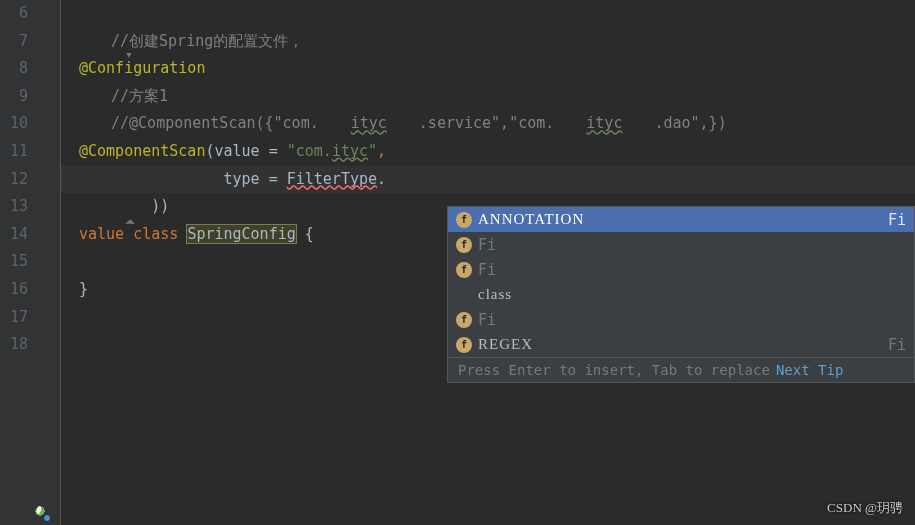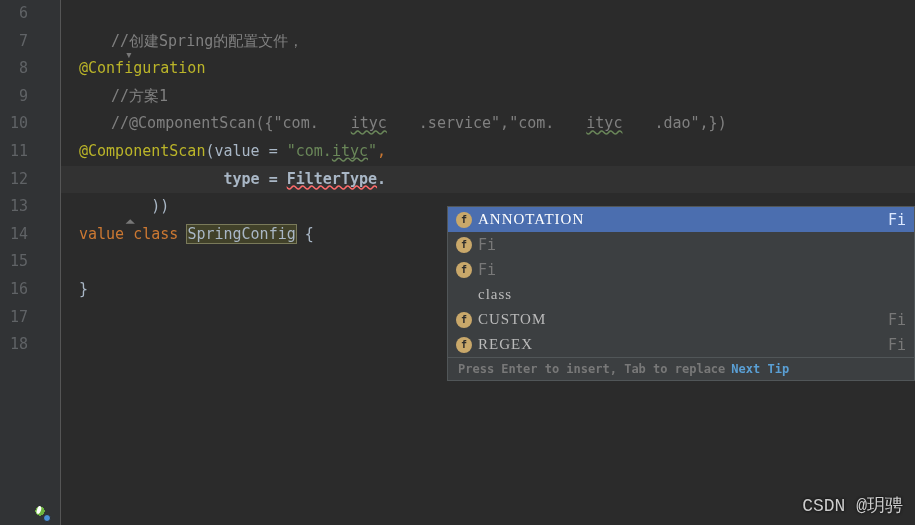--- a/index.html
+++ b/index.html
@@ -54,21 +54,20 @@
     .code-line {
       line-height: 27.6px;
       height: 27.6px;
       white-space: pre;
       color: #a9b7c6;
     }
     .current-line {
       background: #323232;
       margin-left: -18px;
       padding-left: 18px;
-      font-weight: bold;
     }
     .comment { color: #808080; margin-left: 32px; }
     .annotation { color: #bbb529; }
     .keyword { color: #cc7832; }
     .string { color: #6a8759; }
     .identifier { color: #a9b7c6; }
     .classname { color: #a9b7c6; background: rgba(80,80,40,0.6); outline: 1px solid #7a7a5a; }
     .squiggly {
       text-decoration: underline wavy #6a8759;
       text-decoration-skip-ink: none;
@@ -154,39 +153,38 @@
       letter-spacing: 1px;
     }
     .ac-type {
       color: #787878;
       font-family: 'Consolas', 'Monaco', monospace;
     }
     .ac-footer {
       background: #3c3f41;
       border-top: 1px solid #515658;
       padding: 4px 10px;
-      font-size: 12px;
+      font-size: 14px;
       color: #787878;
       display: flex;
       justify-content: flex-start;
       gap: 6px;
-      font-weight: bold;
     }
     .ac-footer .tip-link {
       color: #5a9fd4;
       cursor: pointer;
     }
     
     .watermark {
       position: absolute;
       bottom: 8px;
       right: 12px;
       color: #cccccc;
-      font-size: 18px;
-      font-family: Liberation Mono, monospace;
+      font-size: 13px;
+      font-family: Liberation Serif, serif;
       text-shadow: 0 0 3px #000;
     }
   </style>
 </head>
 <body>
 
 <div class="editor">
   <div class="gutter">
     <div class="line-numbers">
       <div class="line-num">6</div>
@@ -242,21 +240,20 @@
         <div class="ac-icon">f</div>
         <div class="ac-type">Fi</div>
       </div>
       <div class="ac-item">
         <div class="ac-icon empty"></div>
         <div class="ac-label">class</div>
         <div class="ac-type"></div>
       </div>
       <div class="ac-item">
         <div class="ac-icon">f</div>
-        <div class="ac-label">CUSTOM</div>
         <div class="ac-type">Fi</div>
       </div>
       <div class="ac-item">
         <div class="ac-icon">f</div>
         <div class="ac-label">REGEX</div>
         <div class="ac-type">Fi</div>
       </div>
       <div class="ac-footer">
         <span>Press Enter to insert, Tab to replace</span>
         <span class="tip-link">Next Tip</span>

